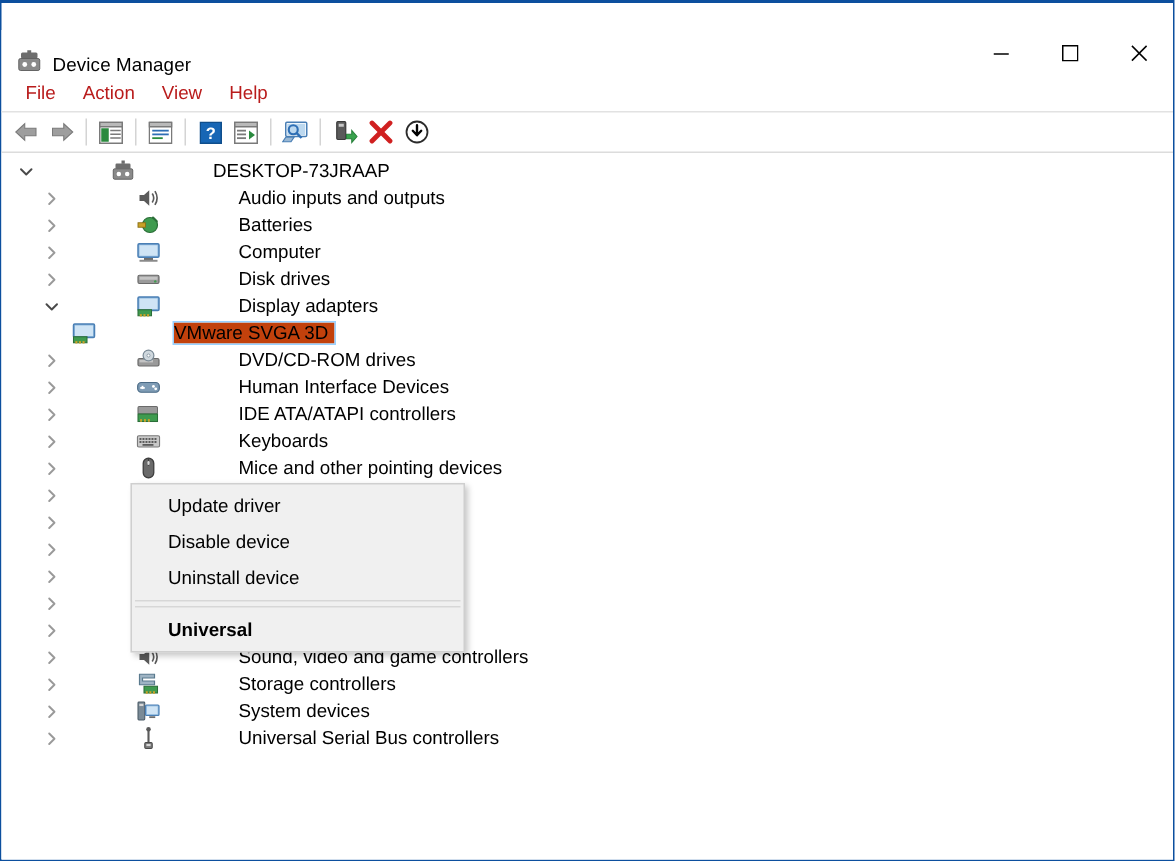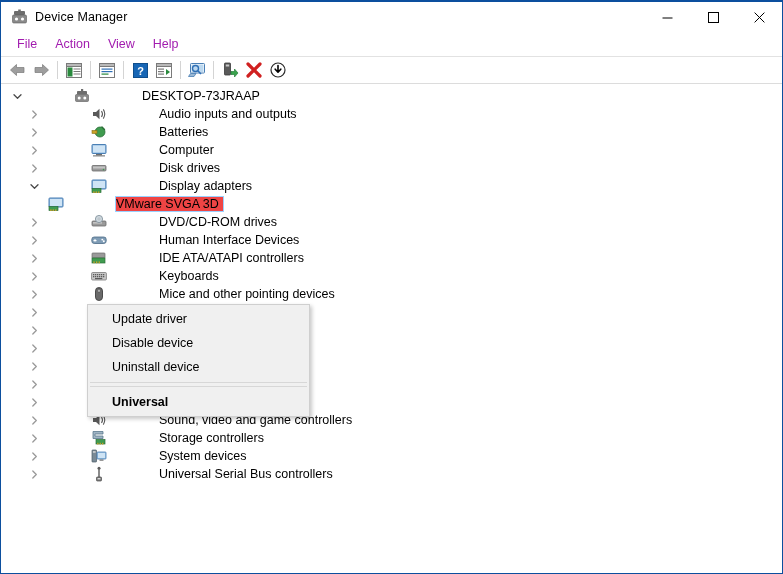--- a/index.html
+++ b/index.html
@@ -29,22 +29,23 @@
     display: flex;
     flex-direction: column;
   }
 
   
   #titlebar {
     height: 30px;
     min-height: 30px;
     background: #ffffff;
     display: flex;
-    align-items: center;
+    align-items: flex-end;
     position: relative;
+    margin-top: 18px;
   }
   #title-icon {
     margin-left: 9px;
     width: 18px;
     height: 18px;
     display: flex;
     align-items: center;
     justify-content: center;
   }
   #title-text {
@@ -74,21 +75,21 @@
     height: 24px;
     min-height: 24px;
     background: #ffffff;
     display: flex;
     align-items: center;
     padding-left: 7px;
   }
   .menu-item {
     padding: 2px 9px;
     font-size: 12.5px;
-    color: #a21caf;
+    color: #b91c1c;
     cursor: default;
     border-radius: 1px;
   }
 
   
   #toolbar {
     height: 26px;
     min-height: 26px;
     background: #ffffff;
     border-top: 1px solid #e2e2e2;
@@ -151,21 +152,21 @@
     align-items: center;
     justify-content: center;
     margin-right: 4px;
   }
   .tree-row .tlabel {
     font-size: 12.5px;
     color: #000000;
     padding-right: 4px;
   }
   .tree-row.selected .tlabel {
-    background: #ef4444;
+    background: #c2410c;
     outline: 1px solid #99d1ff;
   }
   .lvl0 { padding-left: 8px; }
   .lvl1 { padding-left: 25px; }
   .lvl2 { padding-left: 46px; }
 
   
   #ctxmenu {
     position: absolute;
     left: 86px;

